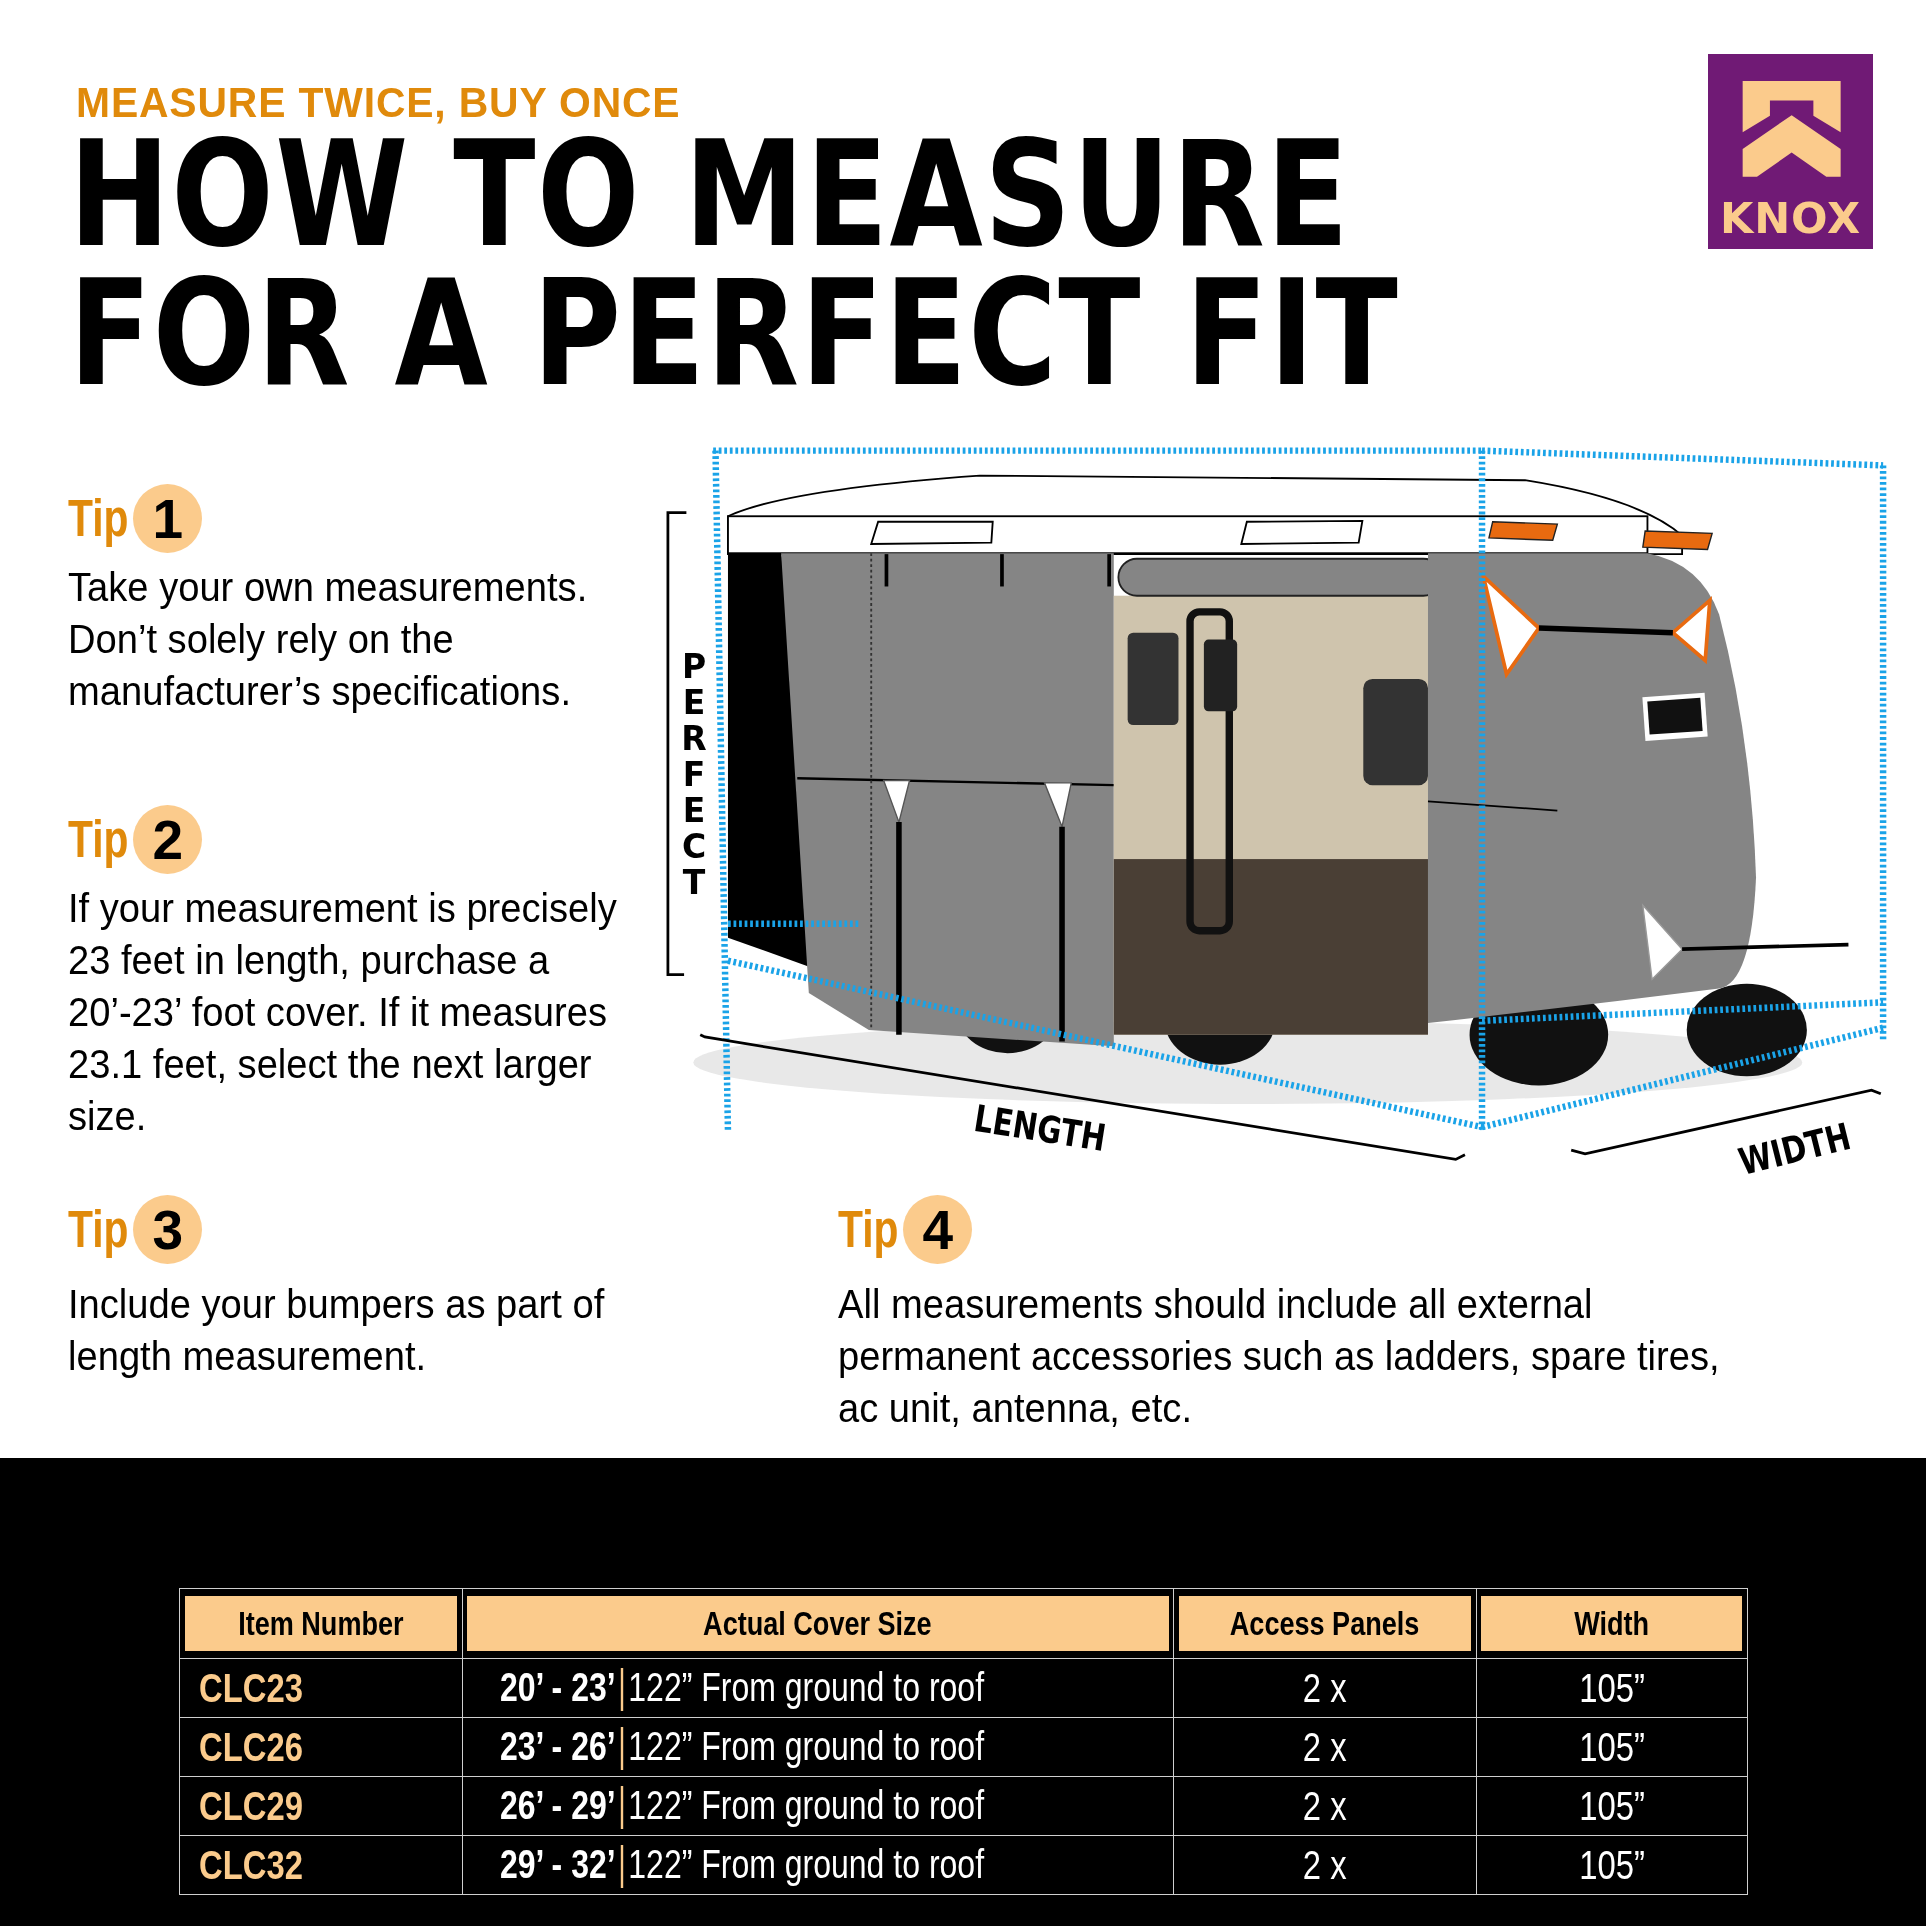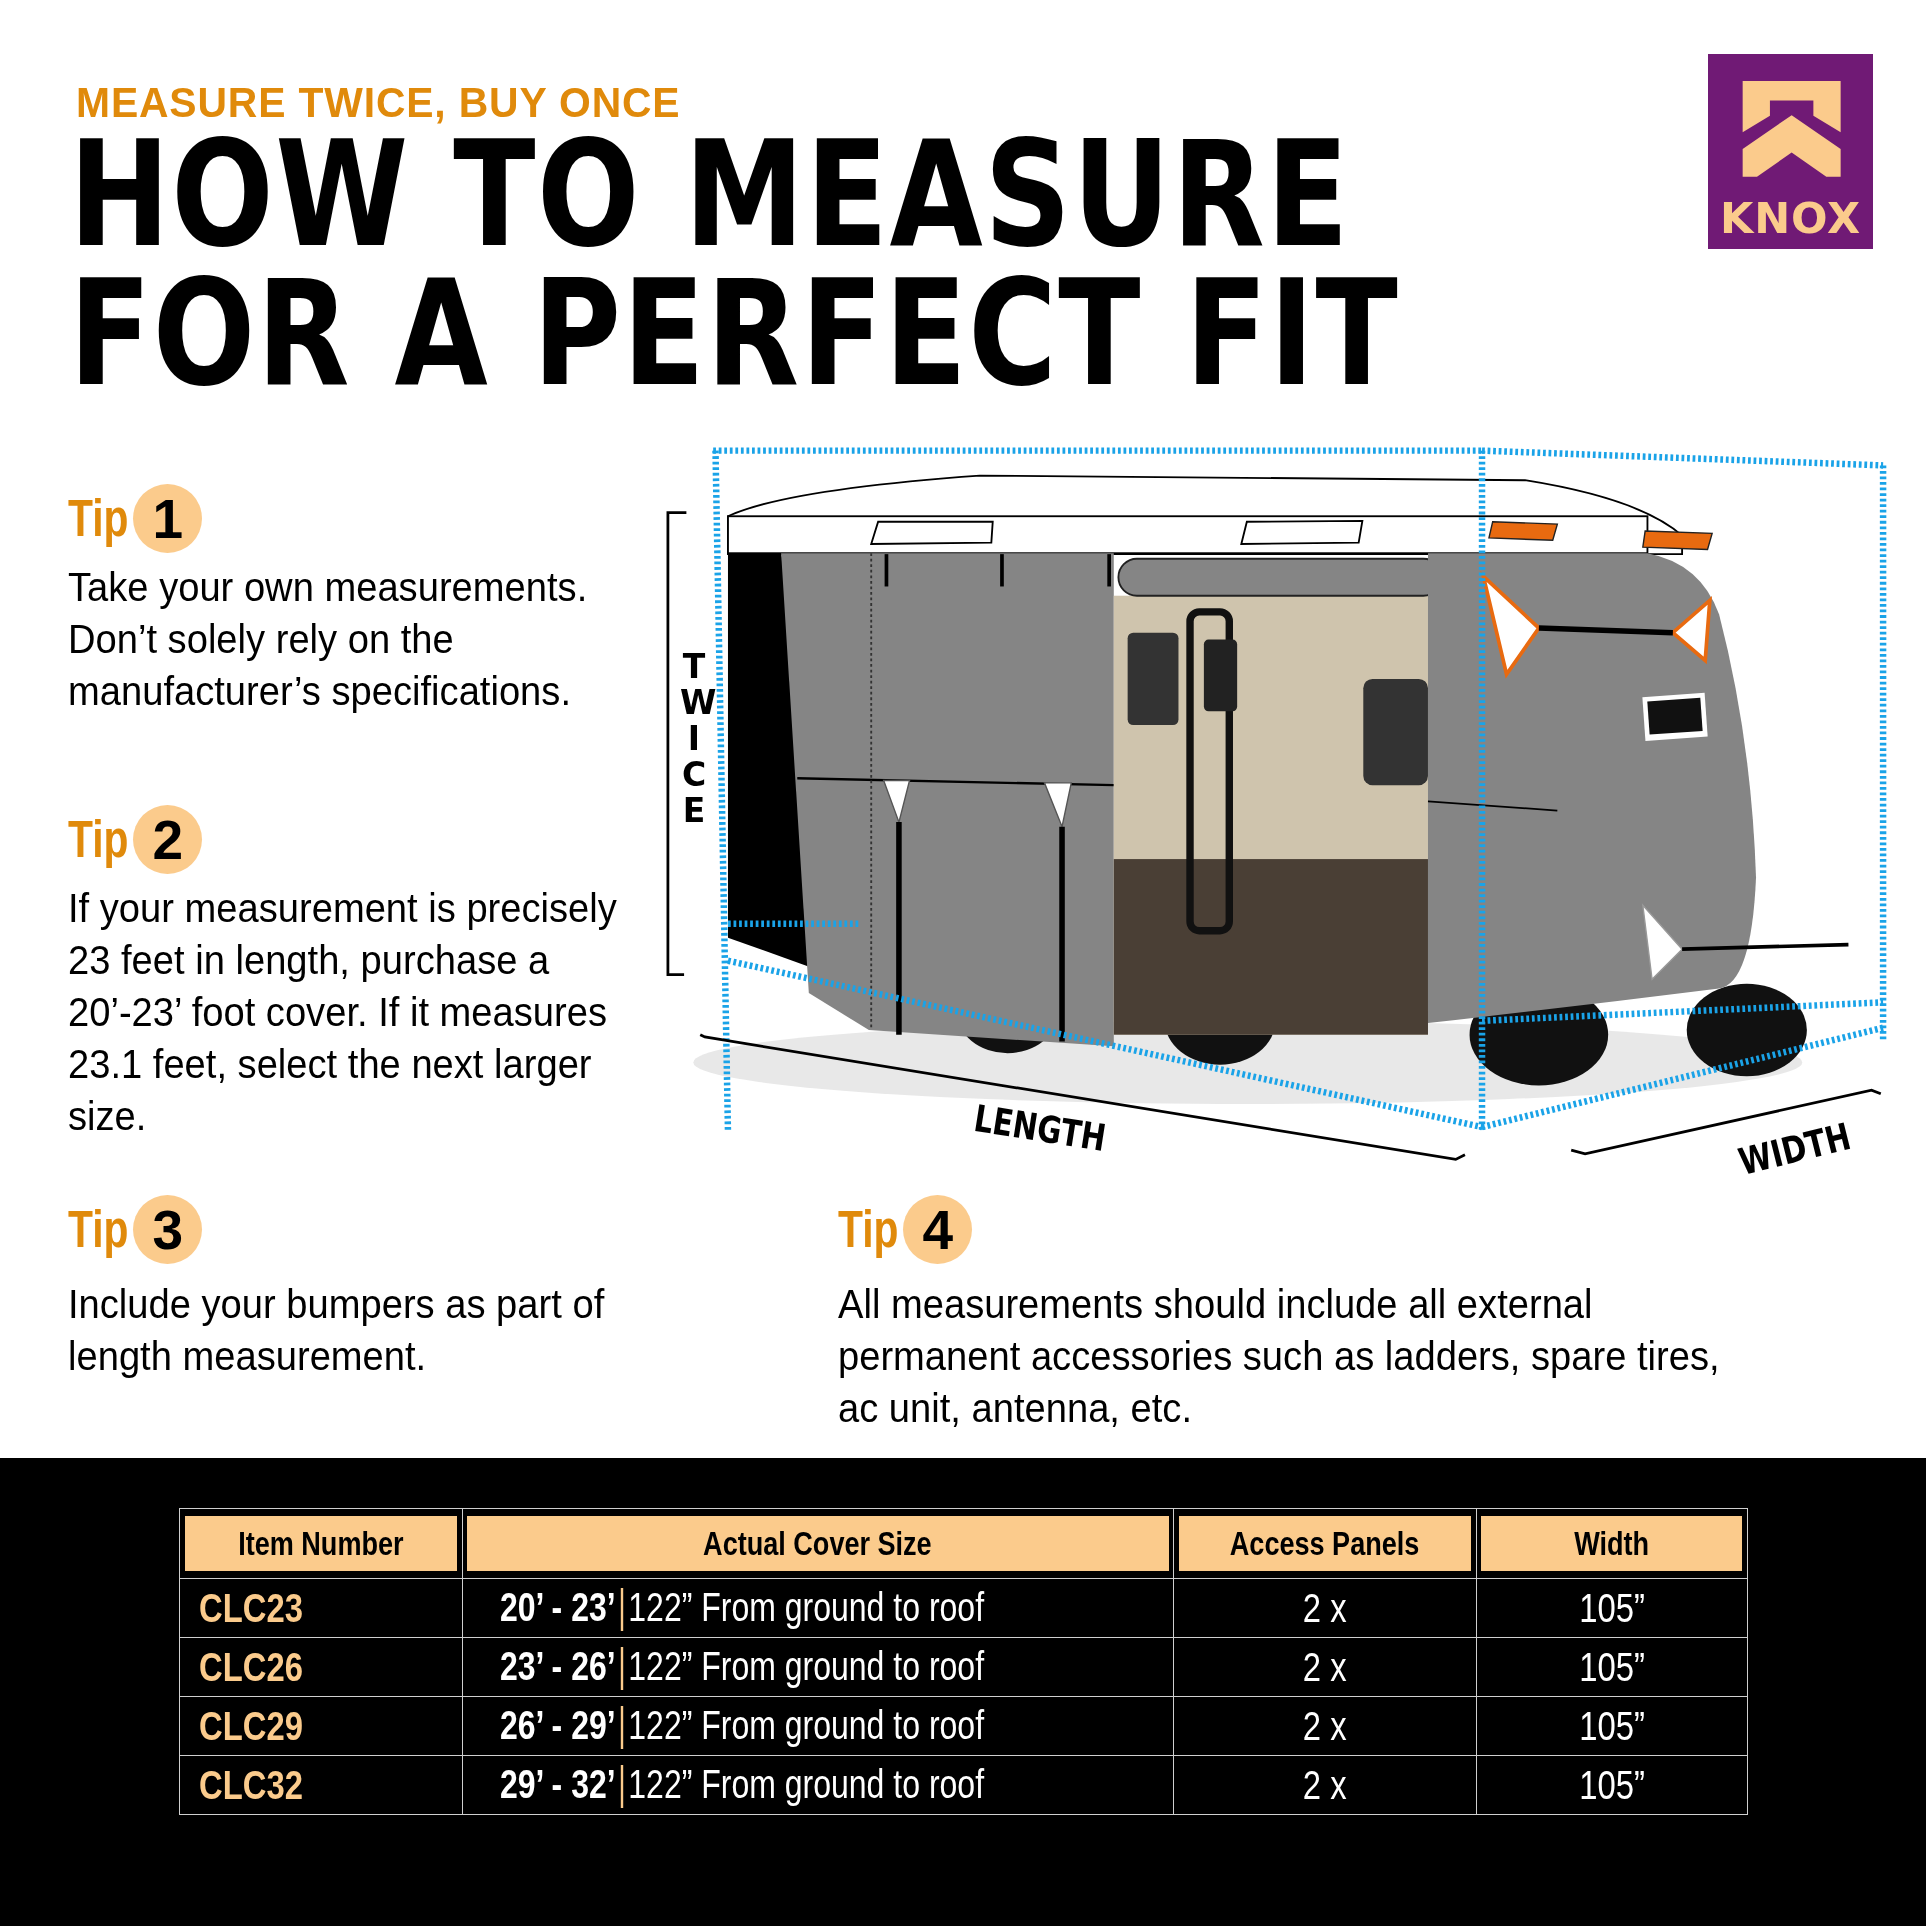--- a/index.html
+++ b/index.html
@@ -38,21 +38,21 @@
   }
   .tip-body {
     font-size: 41px; line-height: 52px; color: #000; margin-top: 8.3px;
     transform: scaleX(0.93); transform-origin: left top;
   }
   .tip { position: absolute; margin-top: 8px; }
   .dark-band {
     left: 0; top: 1458px; width: 1926px; height: 468px; background: #000;
   }
   table.sizes {
-    position: absolute; left: 179px; top: 1508px; width: 1569px;
+    position: absolute; left: 179px; top: 1588px; width: 1569px;
     border-collapse: collapse; color: #fff;
   }
   table.sizes td, table.sizes th { border: 1.4px solid #cfcfcf; padding: 0; }
   table.sizes th { height: 69px; }
   .hcell {
     margin: 6.5px 4.6px; height: 55px; background: #fbcb8c; color: #000;
     display: flex; align-items: center; justify-content: center;
     font-size: 33px; font-weight: 700;
   }
   .hcell span { display: inline-block; transform: scaleX(0.82); }
@@ -191,21 +191,21 @@
 
     <polyline points="1485,1110 1445,1110 1445,2110 1480,2110" fill="none" stroke="#000" stroke-width="6"></polyline>
 
     <polyline points="1515,2240 1525,2245 3150,2510 3170,2500" fill="none" stroke="#000" stroke-width="6"></polyline>
 
     <polyline points="3400,2490 3430,2498 4050,2360 4070,2368" fill="none" stroke="#000" stroke-width="6"></polyline>
   </svg>
 </div>
 
 <div class="height-label">
-  <span style="display:block; word-break:break-all; width:28px;">TWICE</span>
+  <span style="display:block; word-break:break-all; width:28px;">PERFECT</span>
 </div>
 <div class="dim-label" style="left:957px; top:1107px; transform:rotate(9deg) scaleX(0.8);">LENGTH</div>
 <div class="dim-label" style="left:1724px; top:1128px; transform:rotate(-14deg) scaleX(0.8);">WIDTH</div>
 
 <div class="abs dark-band"></div>
 
 <table class="sizes">
   <colgroup>
     <col style="width:283px">
       <col style="width:712px">

